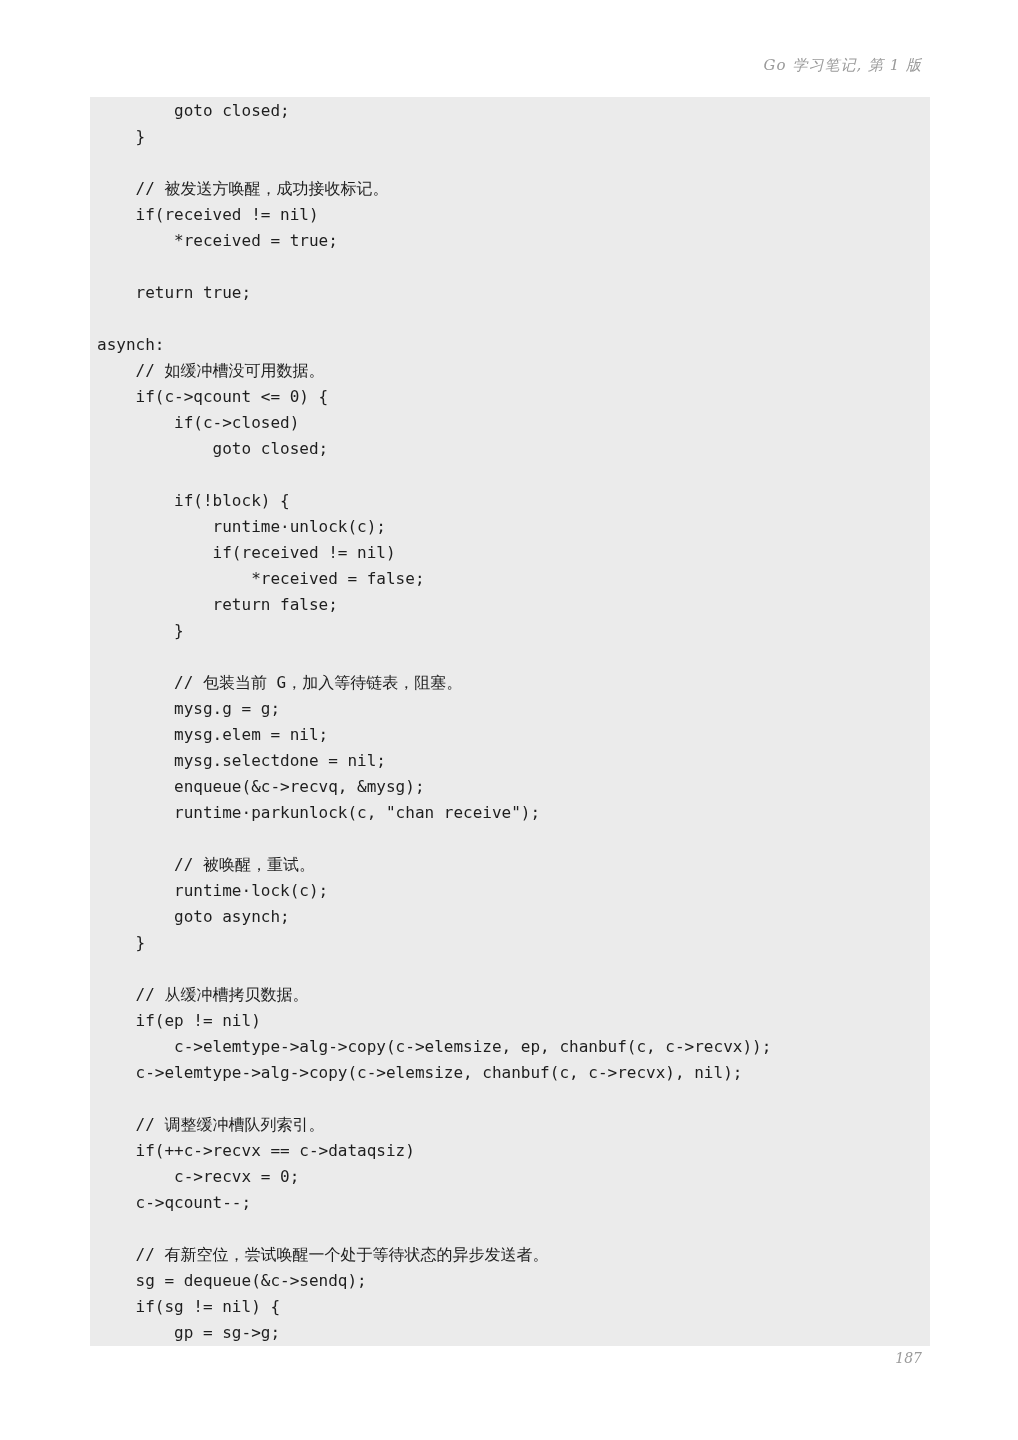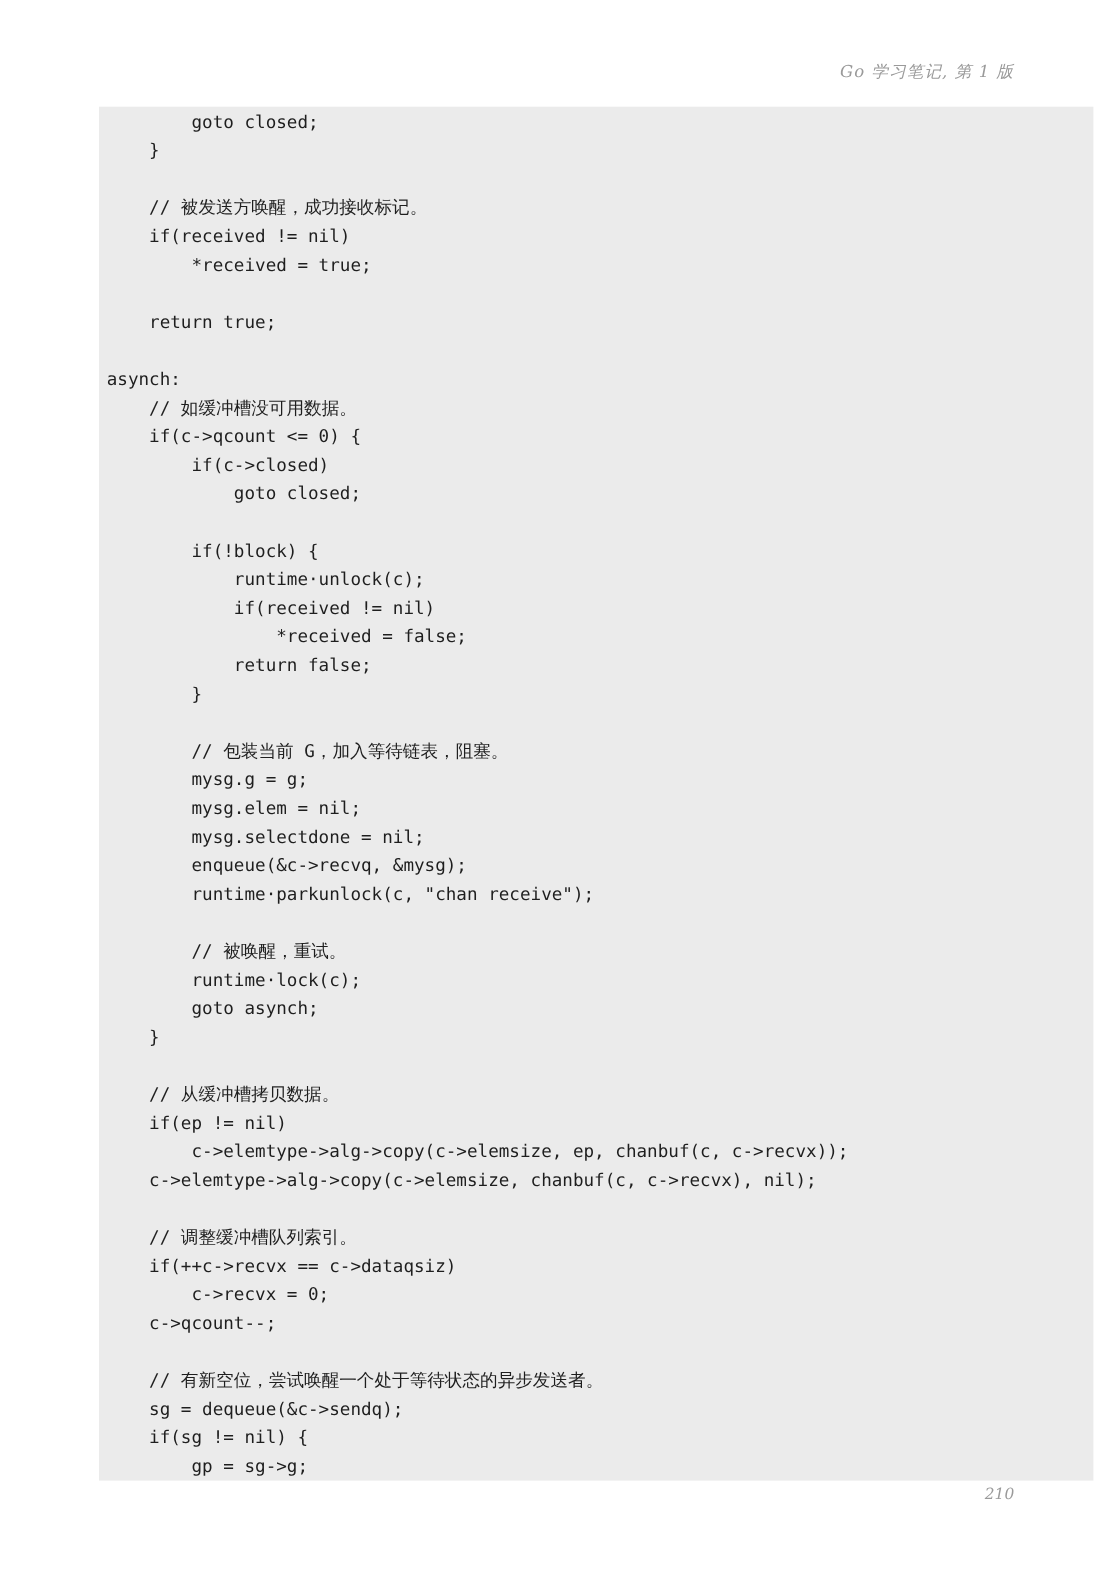--- a/index.html
+++ b/index.html
@@ -28,21 +28,21 @@
     font-family: "DejaVu Serif", "Liberation Serif", serif;
     font-style: italic;
     font-size: 15px;
     letter-spacing: 1px;
     color: var(--muted-text, #9a9a9a);
   }
   .code-block {
     position: absolute;
     left: 90px;
     top: 97px;
-    width: 904px;
+    width: 840px;
     box-sizing: border-box;
     margin: 0;
     padding: 1px 0 0 7px;
     background: var(--code-bg, #ebebeb);
     font-family: "DejaVu Sans Mono", "Liberation Mono", monospace;
     font-size: 16px;
     line-height: 26px;
     color: var(--code-text, #1e1e1e);
   }
   .code-line {
@@ -66,14 +66,14 @@
 </head>
 <body style="--code-bg: #ebebeb; --code-text: #1e1e1e; --muted-text: #9a9a9a;">
 
 <div class="page-header">
   <span class="header-title">Go 学习笔记, 第 1 版</span>
 </div>
 
 <pre class="code-block"><div class="code-line">        goto closed;</div><div class="code-line">    }</div><div class="code-line"> </div><div class="code-line">    // 被发送方唤醒，成功接收标记。</div><div class="code-line">    if(received != nil)</div><div class="code-line">        *received = true;</div><div class="code-line"> </div><div class="code-line">    return true;</div><div class="code-line"> </div><div class="code-line">asynch:</div><div class="code-line">    // 如缓冲槽没可用数据。</div><div class="code-line">    if(c-&gt;qcount &lt;= 0) {</div><div class="code-line">        if(c-&gt;closed)</div><div class="code-line">            goto closed;</div><div class="code-line"> </div><div class="code-line">        if(!block) {</div><div class="code-line">            runtime·unlock(c);</div><div class="code-line">            if(received != nil)</div><div class="code-line">                *received = false;</div><div class="code-line">            return false;</div><div class="code-line">        }</div><div class="code-line"> </div><div class="code-line">        // 包装当前 G，加入等待链表，阻塞。</div><div class="code-line">        mysg.g = g;</div><div class="code-line">        mysg.elem = nil;</div><div class="code-line">        mysg.selectdone = nil;</div><div class="code-line">        enqueue(&amp;c-&gt;recvq, &amp;mysg);</div><div class="code-line">        runtime·parkunlock(c, "chan receive");</div><div class="code-line"> </div><div class="code-line">        // 被唤醒，重试。</div><div class="code-line">        runtime·lock(c);</div><div class="code-line">        goto asynch;</div><div class="code-line">    }</div><div class="code-line"> </div><div class="code-line">    // 从缓冲槽拷贝数据。</div><div class="code-line">    if(ep != nil)</div><div class="code-line">        c-&gt;elemtype-&gt;alg-&gt;copy(c-&gt;elemsize, ep, chanbuf(c, c-&gt;recvx));</div><div class="code-line">    c-&gt;elemtype-&gt;alg-&gt;copy(c-&gt;elemsize, chanbuf(c, c-&gt;recvx), nil);</div><div class="code-line"> </div><div class="code-line">    // 调整缓冲槽队列索引。</div><div class="code-line">    if(++c-&gt;recvx == c-&gt;dataqsiz)</div><div class="code-line">        c-&gt;recvx = 0;</div><div class="code-line">    c-&gt;qcount--;</div><div class="code-line"> </div><div class="code-line">    // 有新空位，尝试唤醒一个处于等待状态的异步发送者。</div><div class="code-line">    sg = dequeue(&amp;c-&gt;sendq);</div><div class="code-line">    if(sg != nil) {</div><div class="code-line">        gp = sg-&gt;g;</div></pre>
 
 <div class="page-footer">
-  <span class="page-number">210</span>
+  <span class="page-number">187</span>
 </div>
 
 </body></html>

